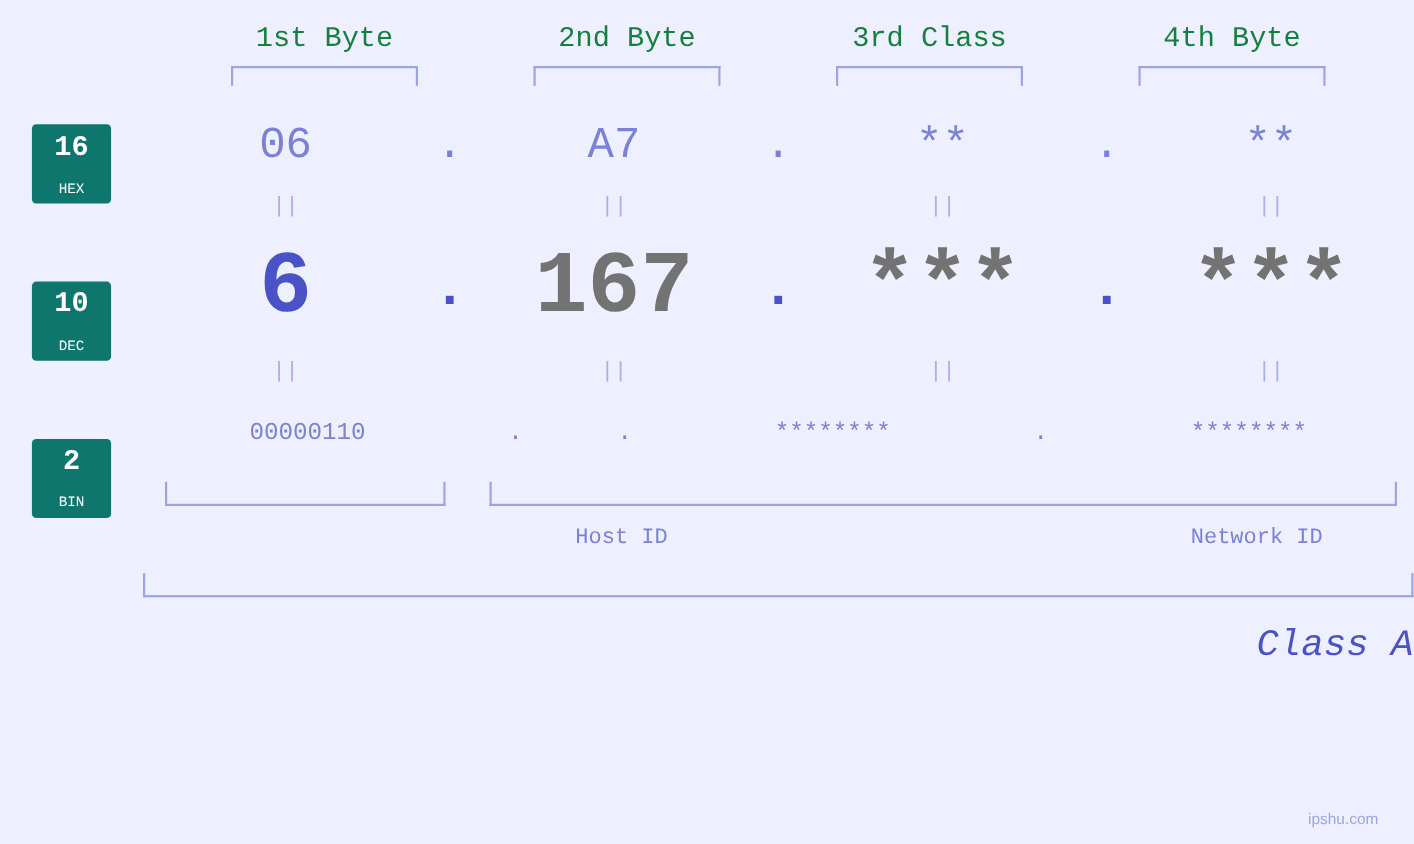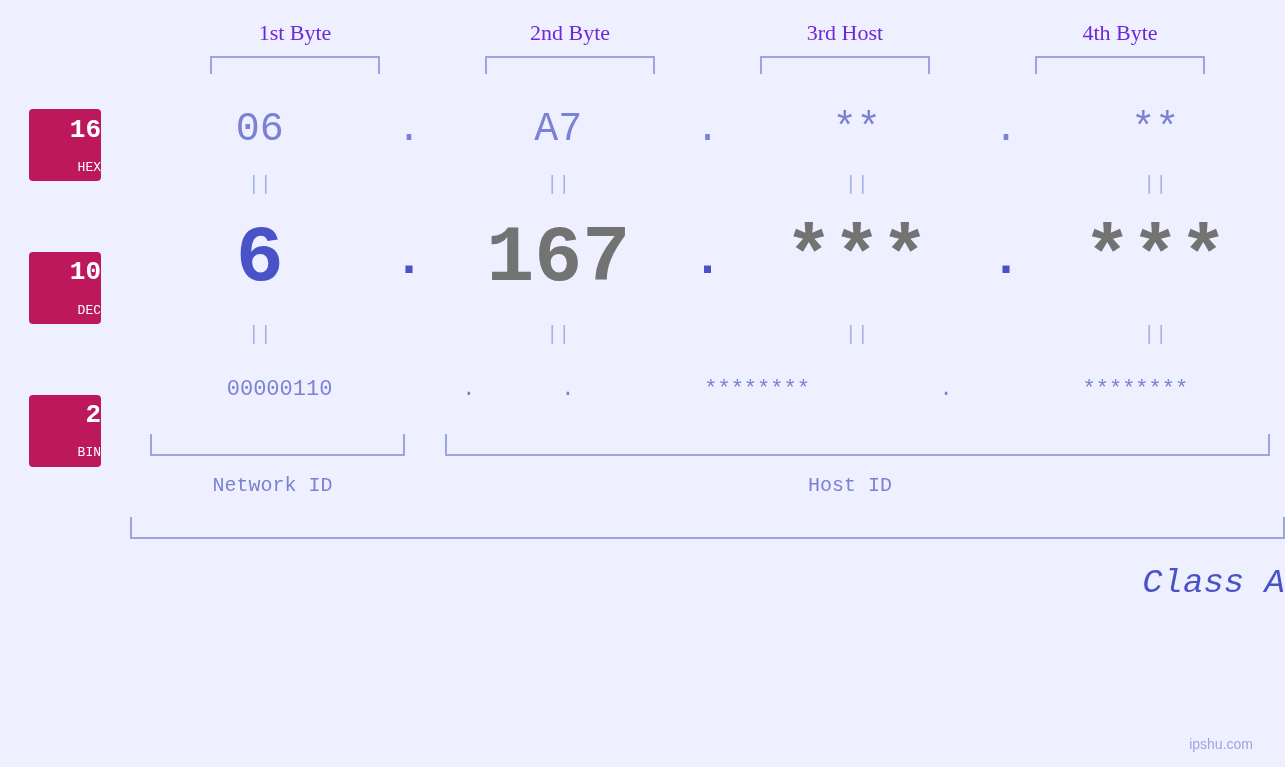--- a/index.html
+++ b/index.html
@@ -27,23 +27,23 @@
     
     .header-row {
       display: flex;
       width: 1100px;
       margin-left: 130px;
       justify-content: space-around;
       margin-bottom: 10px;
     }
 
     .byte-label {
-      color: #6d28d9;
-      font-size: 22px;
-      font-family: Liberation Serif, serif;
+      color: #15803d;
+      font-size: 26px;
+      font-family: Liberation Mono, monospace;
       text-align: center;
       width: 220px;
     }
 
     
     .bracket-row {
       display: flex;
       width: 1100px;
       margin-left: 130px;
       justify-content: space-around;
@@ -74,27 +74,27 @@
       display: flex;
       flex-direction: column;
       justify-content: space-around;
       align-items: center;
       width: 130px;
       padding: 10px 0;
       gap: 30px;
     }
 
     .badge {
-      background-color: #be185d;
+      background-color: #0f766e;
       color: white;
       width: 72px;
       height: 72px;
       display: flex;
       flex-direction: column;
-      align-items: flex-end;
+      align-items: center;
       justify-content: center;
       border-radius: 4px;
       gap: 16px;
     }
 
     .badge-number {
       font-size: 26px;
       font-weight: bold;
       line-height: 1.1;
     }
@@ -198,21 +198,21 @@
     }
   </style>
 </head>
 <body>
 
 <div class="main-container">
 
   <div class="header-row">
     <div class="byte-label">1st Byte</div>
     <div class="byte-label">2nd Byte</div>
-    <div class="byte-label">3rd Host</div>
+    <div class="byte-label">3rd Class</div>
     <div class="byte-label">4th Byte</div>
   </div>
 
   <div class="bracket-row">
     <div class="bracket-cell">
       <div class="bracket-top"></div>
     </div>
     <div class="bracket-cell">
       <div class="bracket-top"></div>
     </div>
@@ -333,22 +333,22 @@
       </div>
 
       <div style="position:relative; width:100%; height:35px; margin-top:5px;">
 
         <div style="position:absolute; left:20px; width:255px; height:22px; border:2px solid #9da5e0; border-top:none;"></div>
 
         <div style="position:absolute; left:315px; right:15px; height:22px; border:2px solid #9da5e0; border-top:none;"></div>
       </div>
 
       <div style="display:flex; width:100%; margin-top:5px;">
+        <div style="flex:1; text-align:center; color:#7b82d4; font-size:20px; font-family:'Courier New',monospace;">Host ID</div>
         <div style="width:285px; text-align:center; color:#7b82d4; font-size:20px; font-family:'Courier New',monospace;">Network ID</div>
-        <div style="flex:1; text-align:center; color:#7b82d4; font-size:20px; font-family:'Courier New',monospace;">Host ID</div>
       </div>
 
     </div>
   </div>
 
   <div style="width:1155px; margin-left:130px; height:22px; border:2px solid #9da5e0; border-top:none; margin-top:20px;"></div>
   <div style="width:1155px; margin-left:130px; text-align:right; color:#4a52c8; font-size:34px; font-family:'Courier New',monospace; margin-top:25px;font-style:italic;">Class A</div>
 
   <div class="watermark">ipshu.com</div>
 

